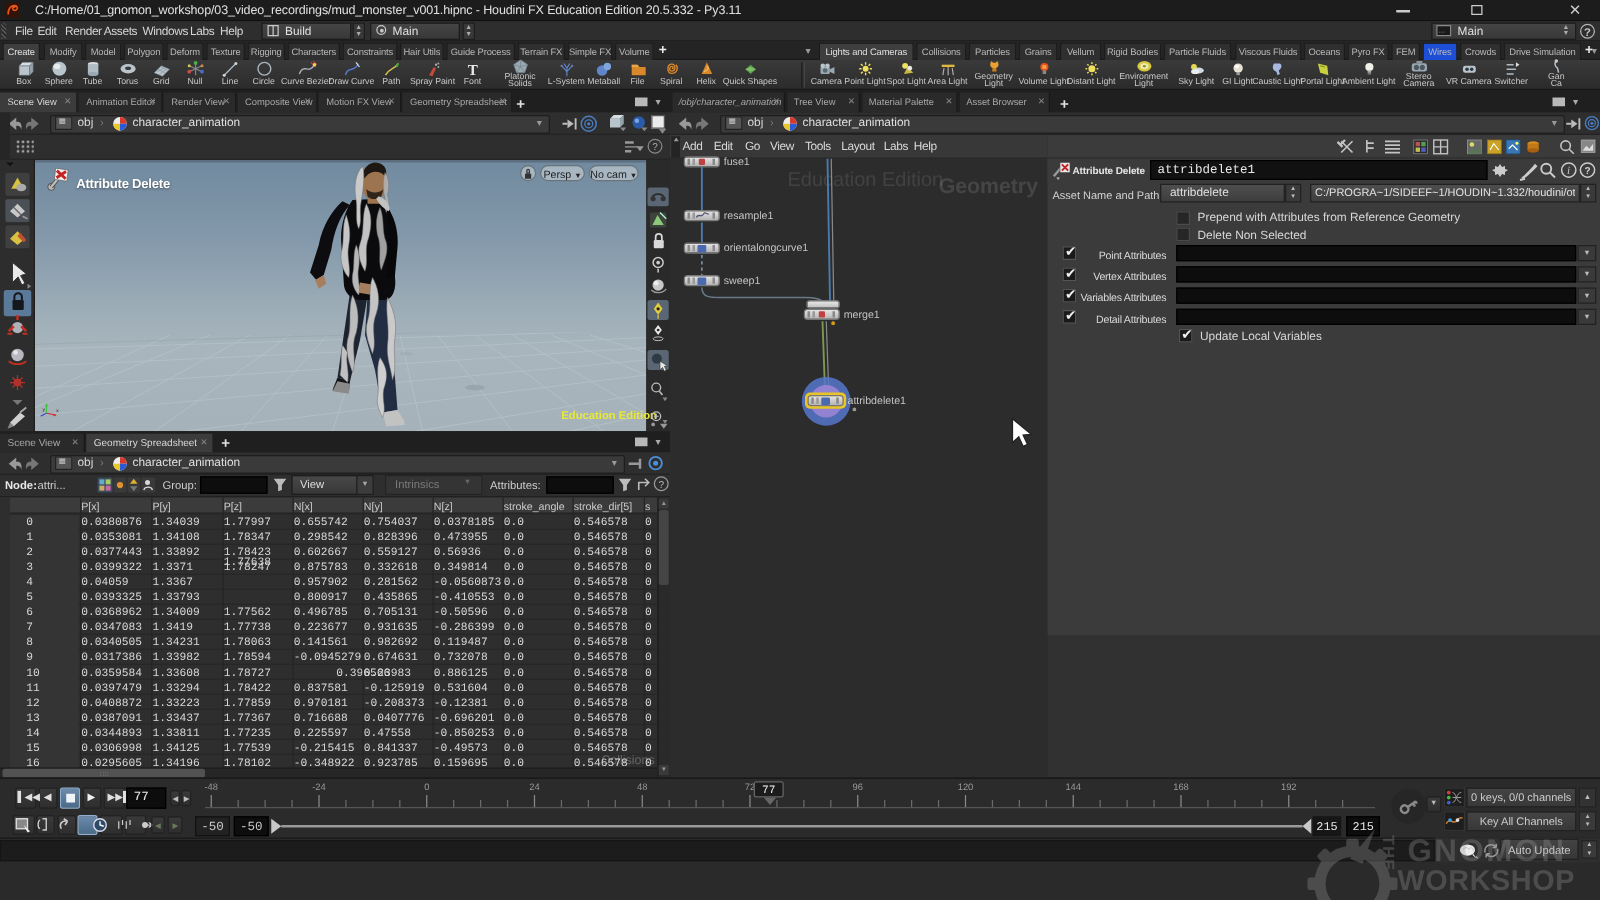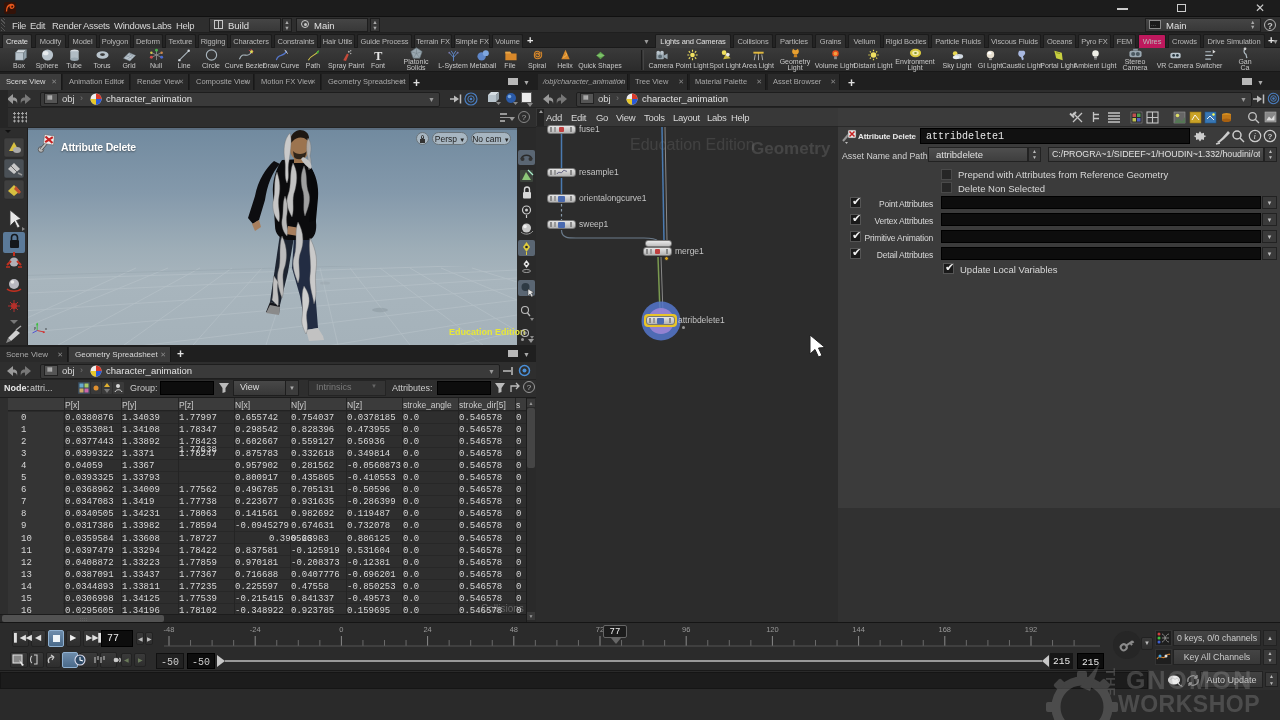--- a/index.html
+++ b/index.html
@@ -11,20 +11,21 @@
 svg.abs{overflow:visible;}
 </style>
 </head>
 <body>
 <div id="root">
 <div class="abs" style="left:0;top:0;width:1280px;height:17px;background:#1c1c1c;border-bottom:1px solid #101010;"></div>
 <svg class="abs" width="12" height="12" style="left:4px;top:2px;" viewBox="0 0 12 12">
 <rect x="0" y="0" width="12" height="12" rx="2" fill="#331208"></rect>
 <path d="M2.5 9.5 C2.5 5 4 3 7 2.5 C9.5 2.2 10.5 4 9.5 5.5 C8.7 6.7 6.5 6.5 6.2 5 C6 3.8 7.5 3.2 8.2 4" stroke="#e8581c" stroke-width="1.3" fill="none"></path>
 </svg>
+<div class="abs" style="left:28px;top:3px;font-size:10px;letter-spacing:-0.1px;color:#e0e0e0;">C:/Home/01_gnomon_workshop/03_video_recordings/mud_monster_v001.hipnc - Houdini FX Education Edition 20.5.332 - Py3.11</div>
 <div class="abs" style="left:1117px;top:8px;width:11px;height:1.5px;background:#cccccc;"></div>
 <div class="abs" style="left:1177px;top:4px;width:9px;height:8px;border:1.5px solid #cccccc;"></div>
 <div class="abs" style="left:1255px;top:1px;color:#cccccc;font-size:12px;">✕</div>
 <div class="abs" style="left:0;top:17px;width:1280px;height:16px;background:#2e2e2e;border-bottom:1px solid #1f1f1f;"></div>
 <div class="abs" style="left:12px;top:19.5px;font-size:9.5px;letter-spacing:-0.3px;color:#d6d6d6;">File</div>
 <div class="abs" style="left:30px;top:19.5px;font-size:9.5px;letter-spacing:-0.3px;color:#d6d6d6;">Edit</div>
 <div class="abs" style="left:52px;top:19.5px;font-size:9.5px;letter-spacing:-0.3px;color:#d6d6d6;">Render</div>
 <div class="abs" style="left:83px;top:19.5px;font-size:9.5px;letter-spacing:-0.3px;color:#d6d6d6;">Assets</div>
 <div class="abs" style="left:114px;top:19.5px;font-size:9.5px;letter-spacing:-0.3px;color:#d6d6d6;">Windows</div>
 <div class="abs" style="left:152px;top:19.5px;font-size:9.5px;letter-spacing:-0.3px;color:#d6d6d6;">Labs</div>
@@ -69,21 +70,21 @@
 <div class="abs" style="left:733px;top:34px;width:40px;height:14px;background:#2f2f2f;border:1px solid #1b1b1b;border-bottom:none;border-radius:2px 2px 0 0;color:#b8b8b8;font-size:7.5px;line-height:13px;text-align:center;white-space:nowrap;letter-spacing:-0.1px;">Collisions</div>
 <div class="abs" style="left:775px;top:34px;width:38px;height:14px;background:#2f2f2f;border:1px solid #1b1b1b;border-bottom:none;border-radius:2px 2px 0 0;color:#b8b8b8;font-size:7.5px;line-height:13px;text-align:center;white-space:nowrap;letter-spacing:-0.1px;">Particles</div>
 <div class="abs" style="left:815px;top:34px;width:31px;height:14px;background:#2f2f2f;border:1px solid #1b1b1b;border-bottom:none;border-radius:2px 2px 0 0;color:#b8b8b8;font-size:7.5px;line-height:13px;text-align:center;white-space:nowrap;letter-spacing:-0.1px;">Grains</div>
 <div class="abs" style="left:848px;top:34px;width:33px;height:14px;background:#2f2f2f;border:1px solid #1b1b1b;border-bottom:none;border-radius:2px 2px 0 0;color:#b8b8b8;font-size:7.5px;line-height:13px;text-align:center;white-space:nowrap;letter-spacing:-0.1px;">Vellum</div>
 <div class="abs" style="left:883px;top:34px;width:46px;height:14px;background:#2f2f2f;border:1px solid #1b1b1b;border-bottom:none;border-radius:2px 2px 0 0;color:#b8b8b8;font-size:7.5px;line-height:13px;text-align:center;white-space:nowrap;letter-spacing:-0.1px;">Rigid Bodies</div>
 <div class="abs" style="left:931px;top:34px;width:54px;height:14px;background:#2f2f2f;border:1px solid #1b1b1b;border-bottom:none;border-radius:2px 2px 0 0;color:#b8b8b8;font-size:7.5px;line-height:13px;text-align:center;white-space:nowrap;letter-spacing:-0.1px;">Particle Fluids</div>
 <div class="abs" style="left:988px;top:34px;width:53px;height:14px;background:#2f2f2f;border:1px solid #1b1b1b;border-bottom:none;border-radius:2px 2px 0 0;color:#b8b8b8;font-size:7.5px;line-height:13px;text-align:center;white-space:nowrap;letter-spacing:-0.1px;">Viscous Fluids</div>
 <div class="abs" style="left:1043px;top:34px;width:33px;height:14px;background:#2f2f2f;border:1px solid #1b1b1b;border-bottom:none;border-radius:2px 2px 0 0;color:#b8b8b8;font-size:7.5px;line-height:13px;text-align:center;white-space:nowrap;letter-spacing:-0.1px;">Oceans</div>
 <div class="abs" style="left:1078px;top:34px;width:33px;height:14px;background:#2f2f2f;border:1px solid #1b1b1b;border-bottom:none;border-radius:2px 2px 0 0;color:#b8b8b8;font-size:7.5px;line-height:13px;text-align:center;white-space:nowrap;letter-spacing:-0.1px;">Pyro FX</div>
 <div class="abs" style="left:1113px;top:34px;width:23px;height:14px;background:#2f2f2f;border:1px solid #1b1b1b;border-bottom:none;border-radius:2px 2px 0 0;color:#b8b8b8;font-size:7.5px;line-height:13px;text-align:center;white-space:nowrap;letter-spacing:-0.1px;">FEM</div>
-<div class="abs" style="left:1138px;top:34px;width:28px;height:14px;background:#be185d;border:1px solid #1b1b1b;border-bottom:none;border-radius:2px 2px 0 0;color:#b8b8b8;font-size:7.5px;line-height:13px;text-align:center;white-space:nowrap;letter-spacing:-0.1px;">Wires</div>
+<div class="abs" style="left:1138px;top:34px;width:28px;height:14px;background:#1d4ed8;border:1px solid #1b1b1b;border-bottom:none;border-radius:2px 2px 0 0;color:#b8b8b8;font-size:7.5px;line-height:13px;text-align:center;white-space:nowrap;letter-spacing:-0.1px;">Wires</div>
 <div class="abs" style="left:1168px;top:34px;width:33px;height:14px;background:#2f2f2f;border:1px solid #1b1b1b;border-bottom:none;border-radius:2px 2px 0 0;color:#b8b8b8;font-size:7.5px;line-height:13px;text-align:center;white-space:nowrap;letter-spacing:-0.1px;">Crowds</div>
 <div class="abs" style="left:1203px;top:34px;width:62px;height:14px;background:#2f2f2f;border:1px solid #1b1b1b;border-bottom:none;border-radius:2px 2px 0 0;color:#b8b8b8;font-size:7.5px;line-height:13px;text-align:center;white-space:nowrap;letter-spacing:-0.1px;">Drive Simulation</div>
 <div class="abs" style="left:1268px;top:34px;font-size:11px;color:#e8e8e8;font-weight:bold;">+</div>
 <div class="abs" style="left:1272px;top:38px;color:#999;font-size:7px;">▼</div>
 <div class="abs" style="left:0;top:48px;width:1280px;height:24px;background:linear-gradient(#3a3a3a,#2b2b2b);border-bottom:1px solid #181818;"></div>
 <svg class="abs" width="17" height="14" style="left:10.5px;top:48px;" viewBox="0 0 17 15">
       <rect x="4" y="5" width="9" height="8" fill="#b9c4cc" stroke="#6a7880" stroke-width="0.5"></rect>
       <path d="M4 5 L7 2 L16 2 L13 5 Z" fill="#d7dde2" stroke="#6a7880" stroke-width="0.5"></path>
       <path d="M13 5 L16 2 L16 10 L13 13 Z" fill="#93a1ab" stroke="#6a7880" stroke-width="0.5"></path>
     </svg>
@@ -747,21 +748,21 @@
 <div class="abs" style="left:1262px;top:196px;width:15px;height:13px;background:#3a3a3a;border:1px solid #222;color:#bbb;font-size:6px;text-align:center;line-height:12px;">▼</div>
 <div class="abs" style="left:850px;top:214px;width:11px;height:11px;background:#1a1a1a;border:1px solid #555;">
       <div style="position:absolute;left:1px;top:-3px;color:#f0f0f0;font-size:11px;">✔</div>
     </div>
 <div class="abs" style="left:864px;top:215.5px;width:69px;text-align:right;font-size:8.5px;color:#d8d8d8;letter-spacing:-0.2px;white-space:nowrap;">Vertex Attributes</div>
 <div class="abs" style="left:941px;top:213px;width:320px;height:13px;background:#0d0d0d;border:1px solid #000;"></div>
 <div class="abs" style="left:1262px;top:213px;width:15px;height:13px;background:#3a3a3a;border:1px solid #222;color:#bbb;font-size:6px;text-align:center;line-height:12px;">▼</div>
 <div class="abs" style="left:850px;top:231px;width:11px;height:11px;background:#1a1a1a;border:1px solid #555;">
       <div style="position:absolute;left:1px;top:-3px;color:#f0f0f0;font-size:11px;">✔</div>
     </div>
-<div class="abs" style="left:864px;top:232.5px;width:69px;text-align:right;font-size:8.5px;color:#d8d8d8;letter-spacing:-0.2px;white-space:nowrap;">Primitive Animation</div>
+<div class="abs" style="left:864px;top:232.5px;width:69px;text-align:right;font-size:8.5px;color:#d8d8d8;letter-spacing:-0.2px;white-space:nowrap;">Variables Attributes</div>
 <div class="abs" style="left:941px;top:230px;width:320px;height:13px;background:#0d0d0d;border:1px solid #000;"></div>
 <div class="abs" style="left:1262px;top:230px;width:15px;height:13px;background:#3a3a3a;border:1px solid #222;color:#bbb;font-size:6px;text-align:center;line-height:12px;">▼</div>
 <div class="abs" style="left:850px;top:248px;width:11px;height:11px;background:#1a1a1a;border:1px solid #555;">
       <div style="position:absolute;left:1px;top:-3px;color:#f0f0f0;font-size:11px;">✔</div>
     </div>
 <div class="abs" style="left:864px;top:249.5px;width:69px;text-align:right;font-size:8.5px;color:#d8d8d8;letter-spacing:-0.2px;white-space:nowrap;">Detail Attributes</div>
 <div class="abs" style="left:941px;top:247px;width:320px;height:13px;background:#0d0d0d;border:1px solid #000;"></div>
 <div class="abs" style="left:1262px;top:247px;width:15px;height:13px;background:#3a3a3a;border:1px solid #222;color:#bbb;font-size:6px;text-align:center;line-height:12px;">▼</div>
 <div class="abs" style="left:943px;top:263px;width:11px;height:11px;background:#1a1a1a;border:1px solid #555;">
       <div style="position:absolute;left:1px;top:-3px;color:#f0f0f0;font-size:11px;">✔</div>

